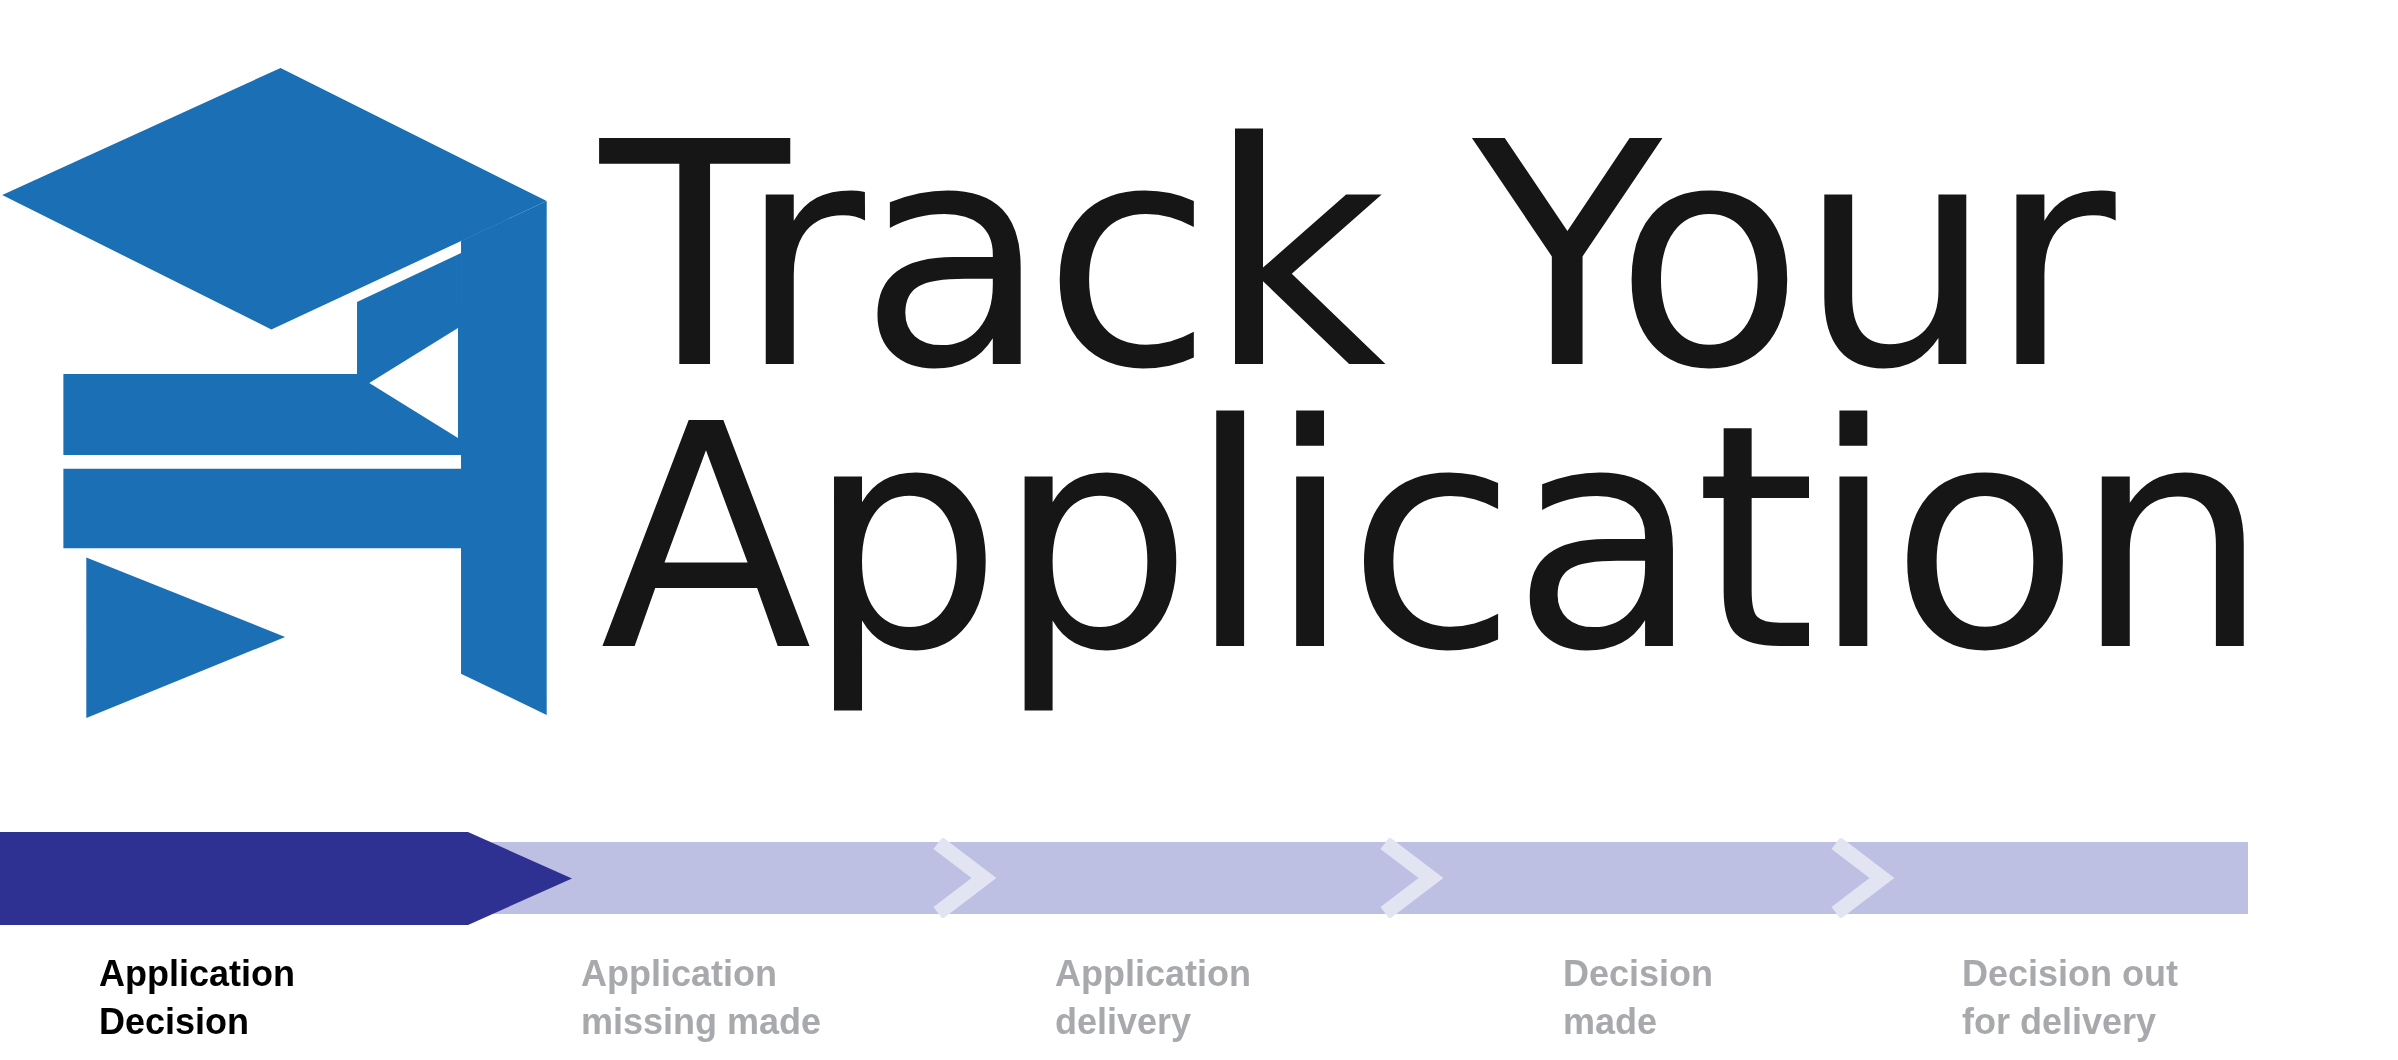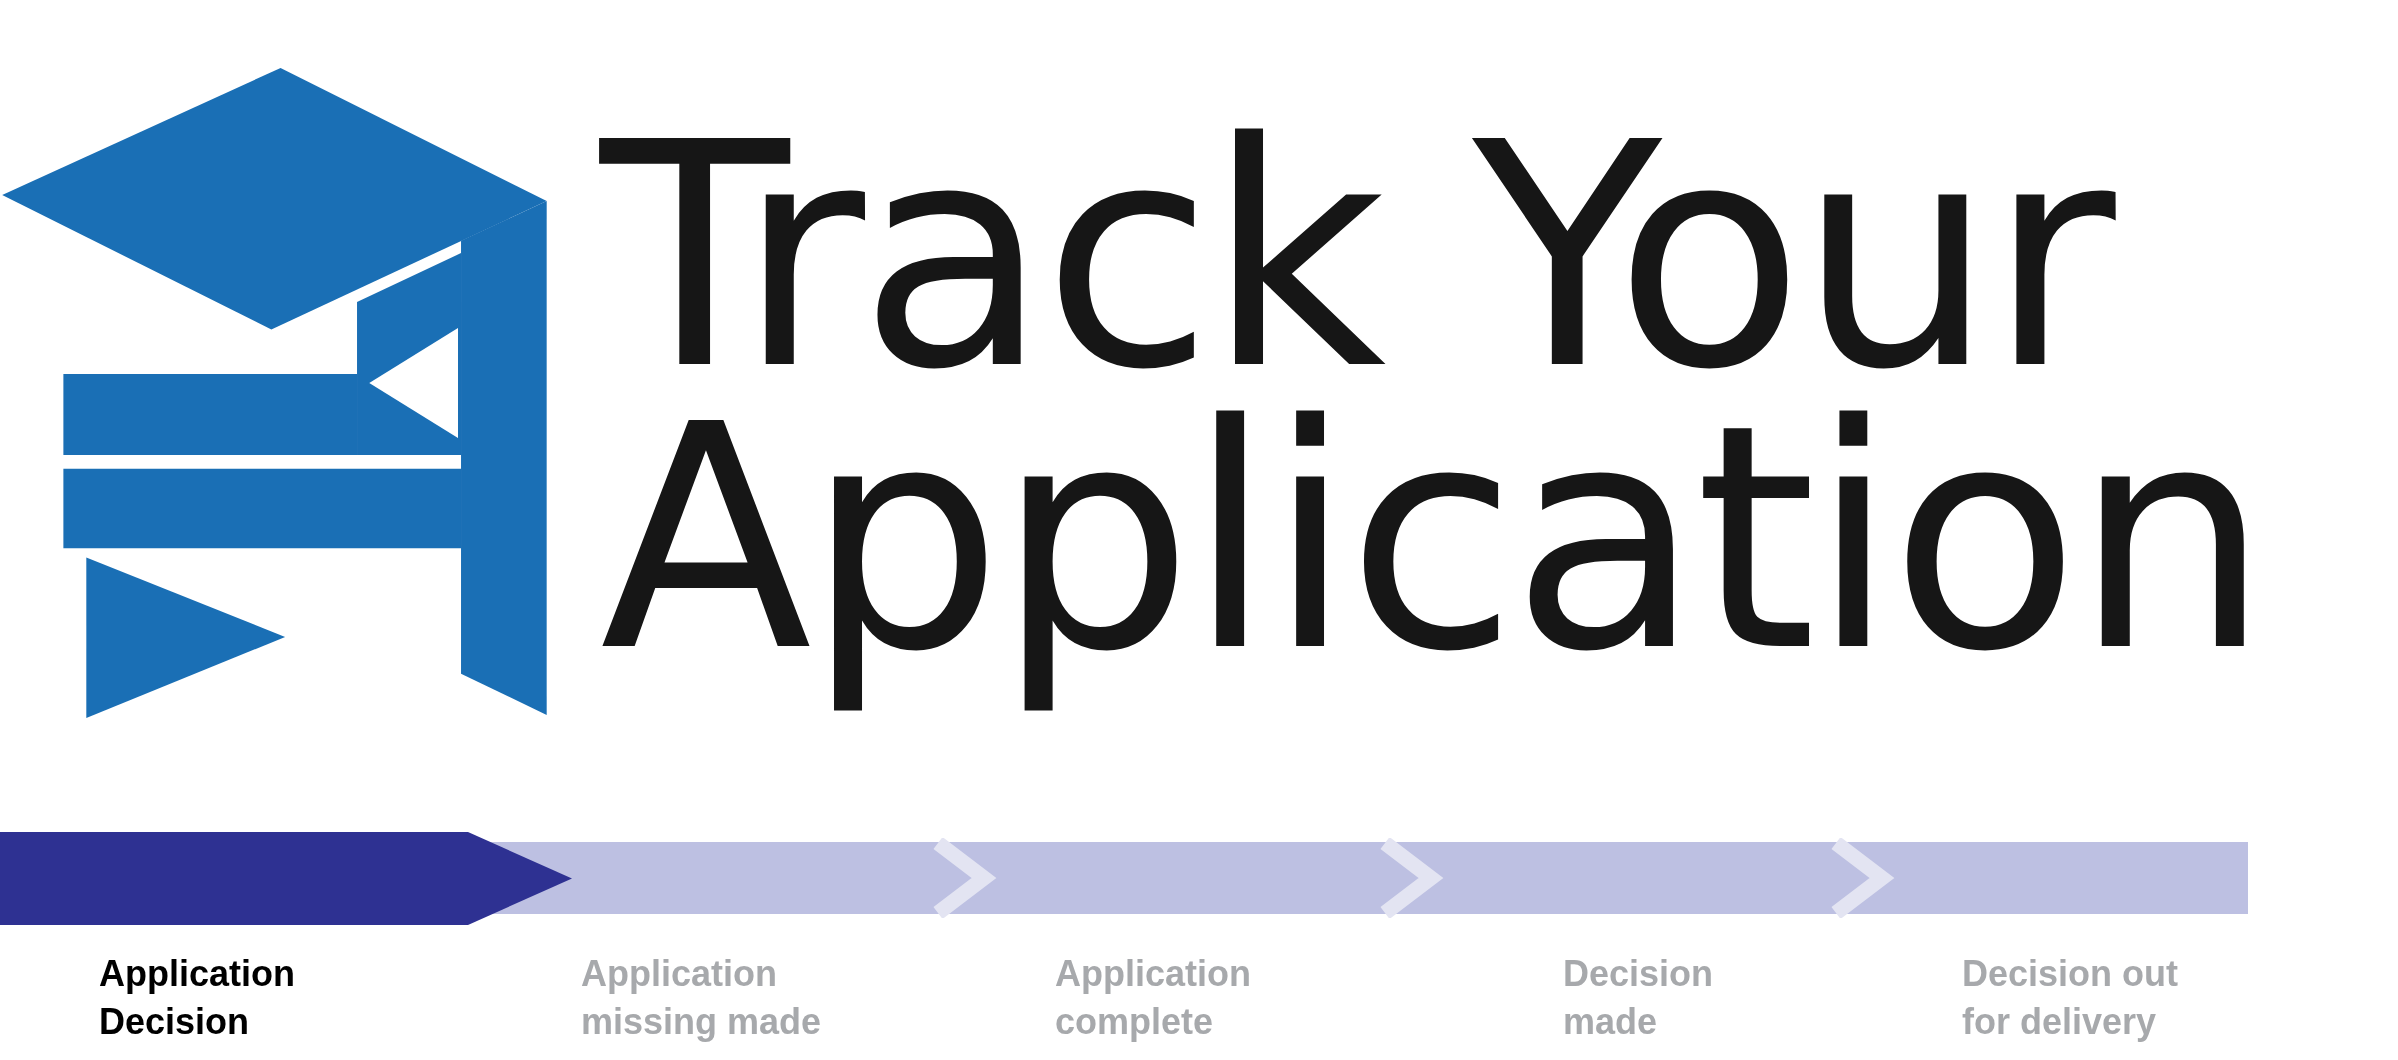--- a/index.html
+++ b/index.html
@@ -110,21 +110,21 @@
   <div class="step-label s1 active">
     <div>Application</div>
     <div>Decision</div>
   </div>
   <div class="step-label s2">
     <div>Application</div>
     <div>missing made</div>
   </div>
   <div class="step-label s3">
     <div>Application</div>
-    <div>complete</div>
+    <div>delivery</div>
   </div>
   <div class="step-label s5">
     <div>Decision out</div>
     <div>for delivery</div>
   </div>
   <div class="step-label s4">
     <div>Decision</div>
     <div>made</div>
   </div>
 

